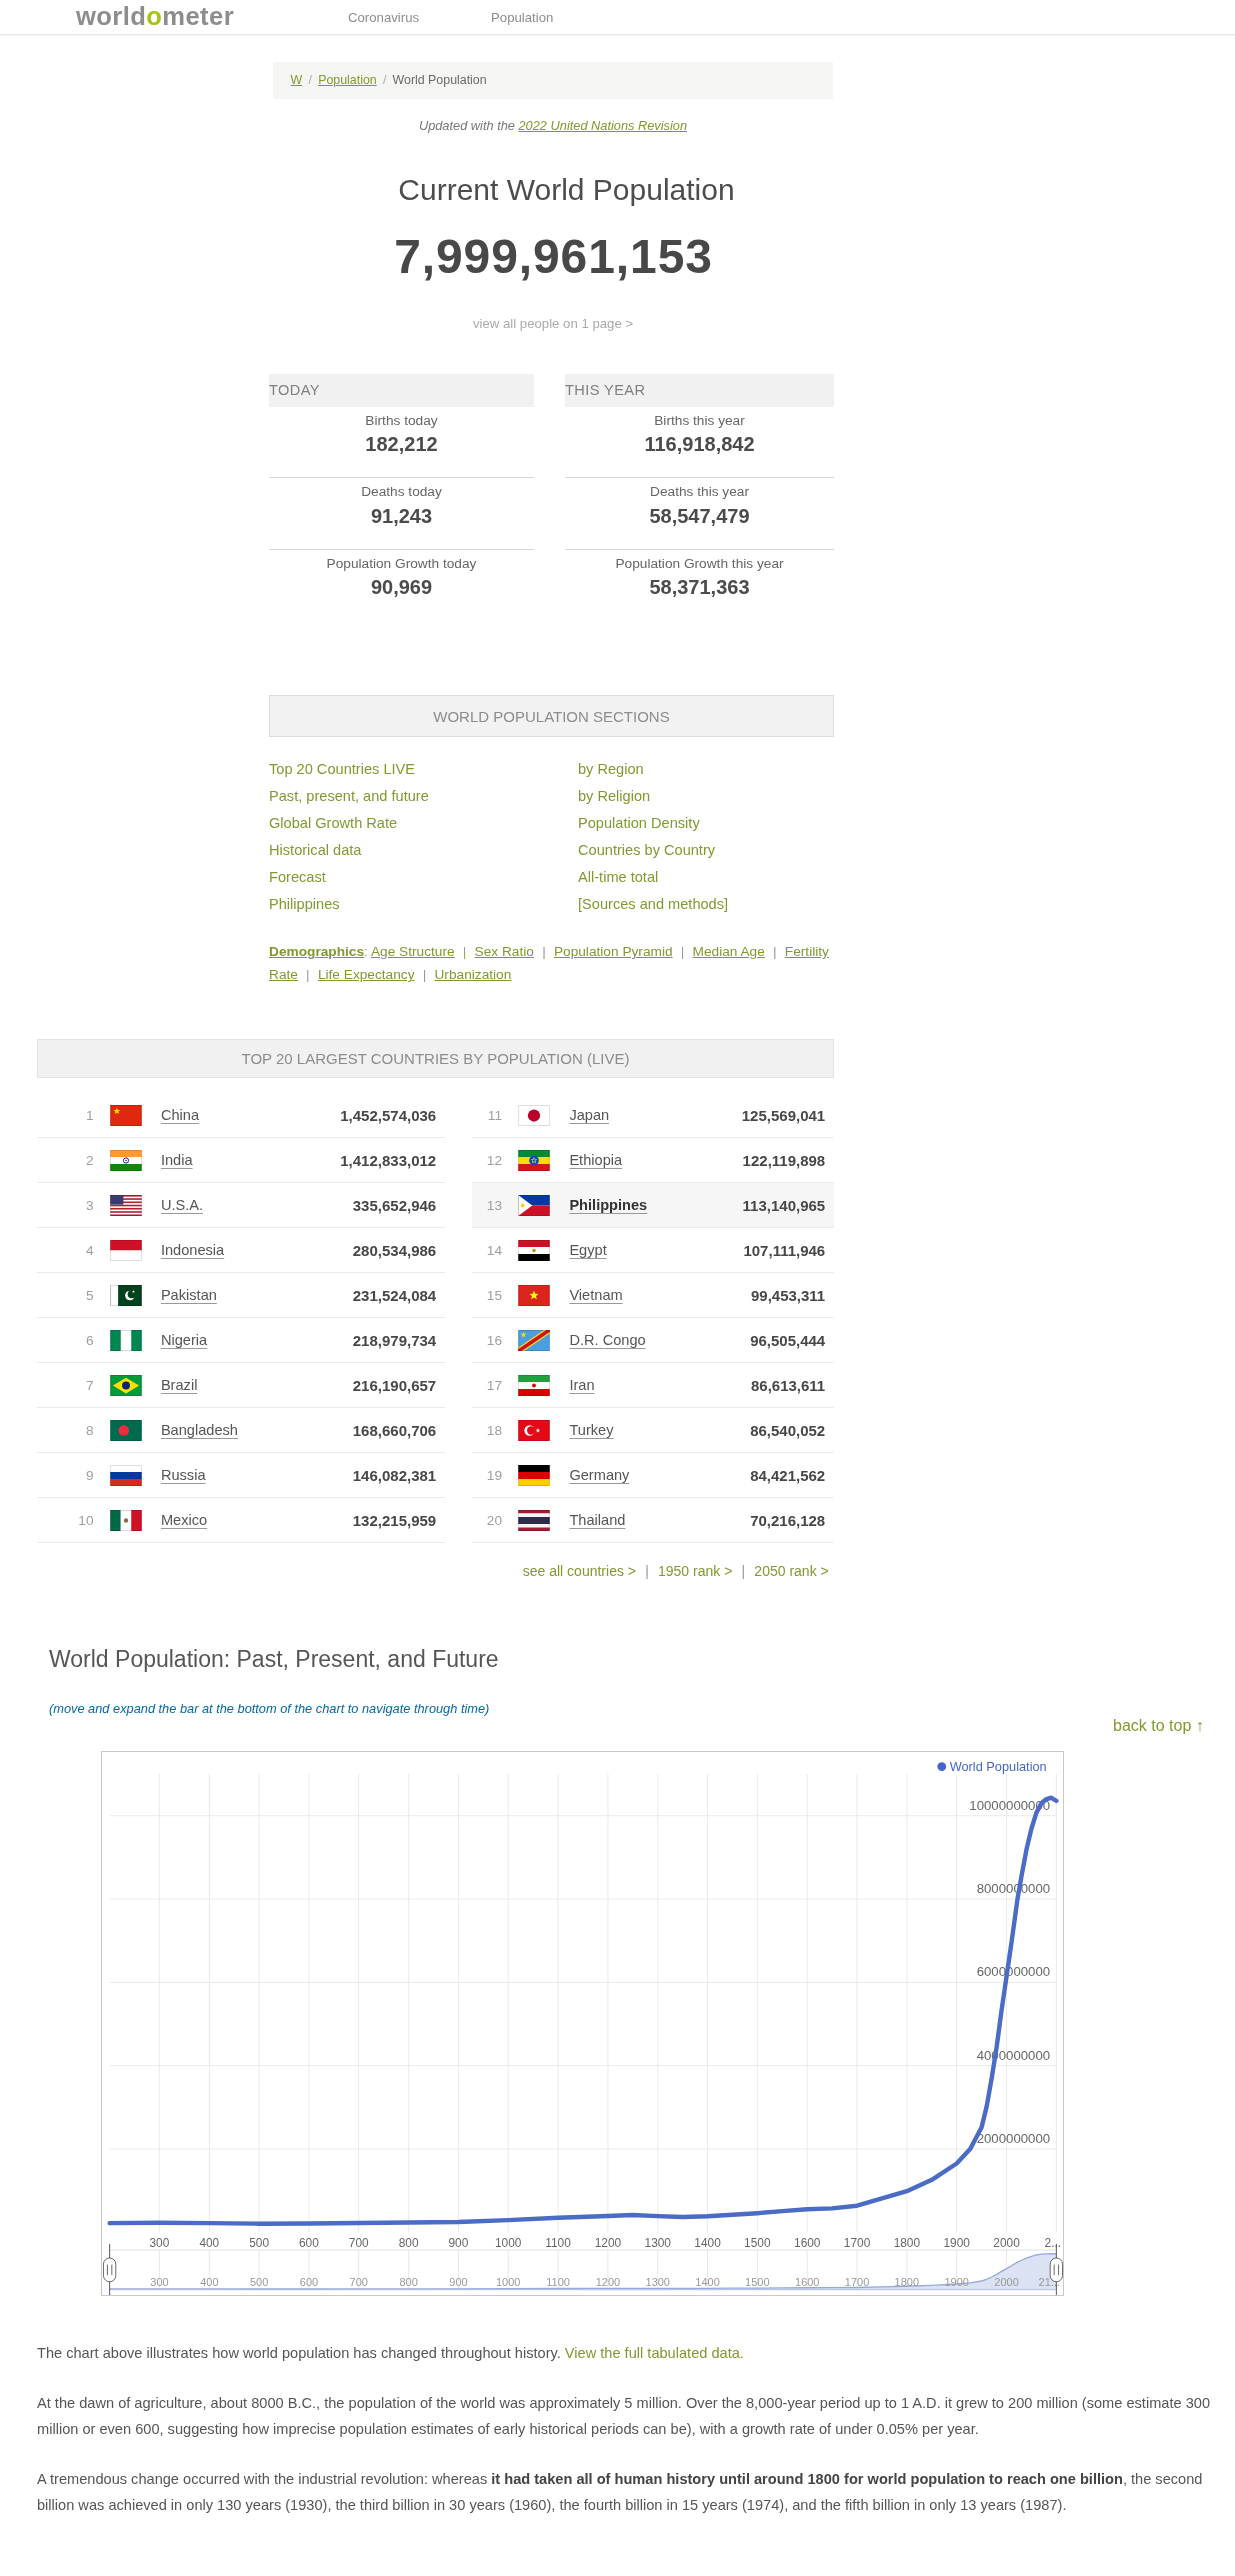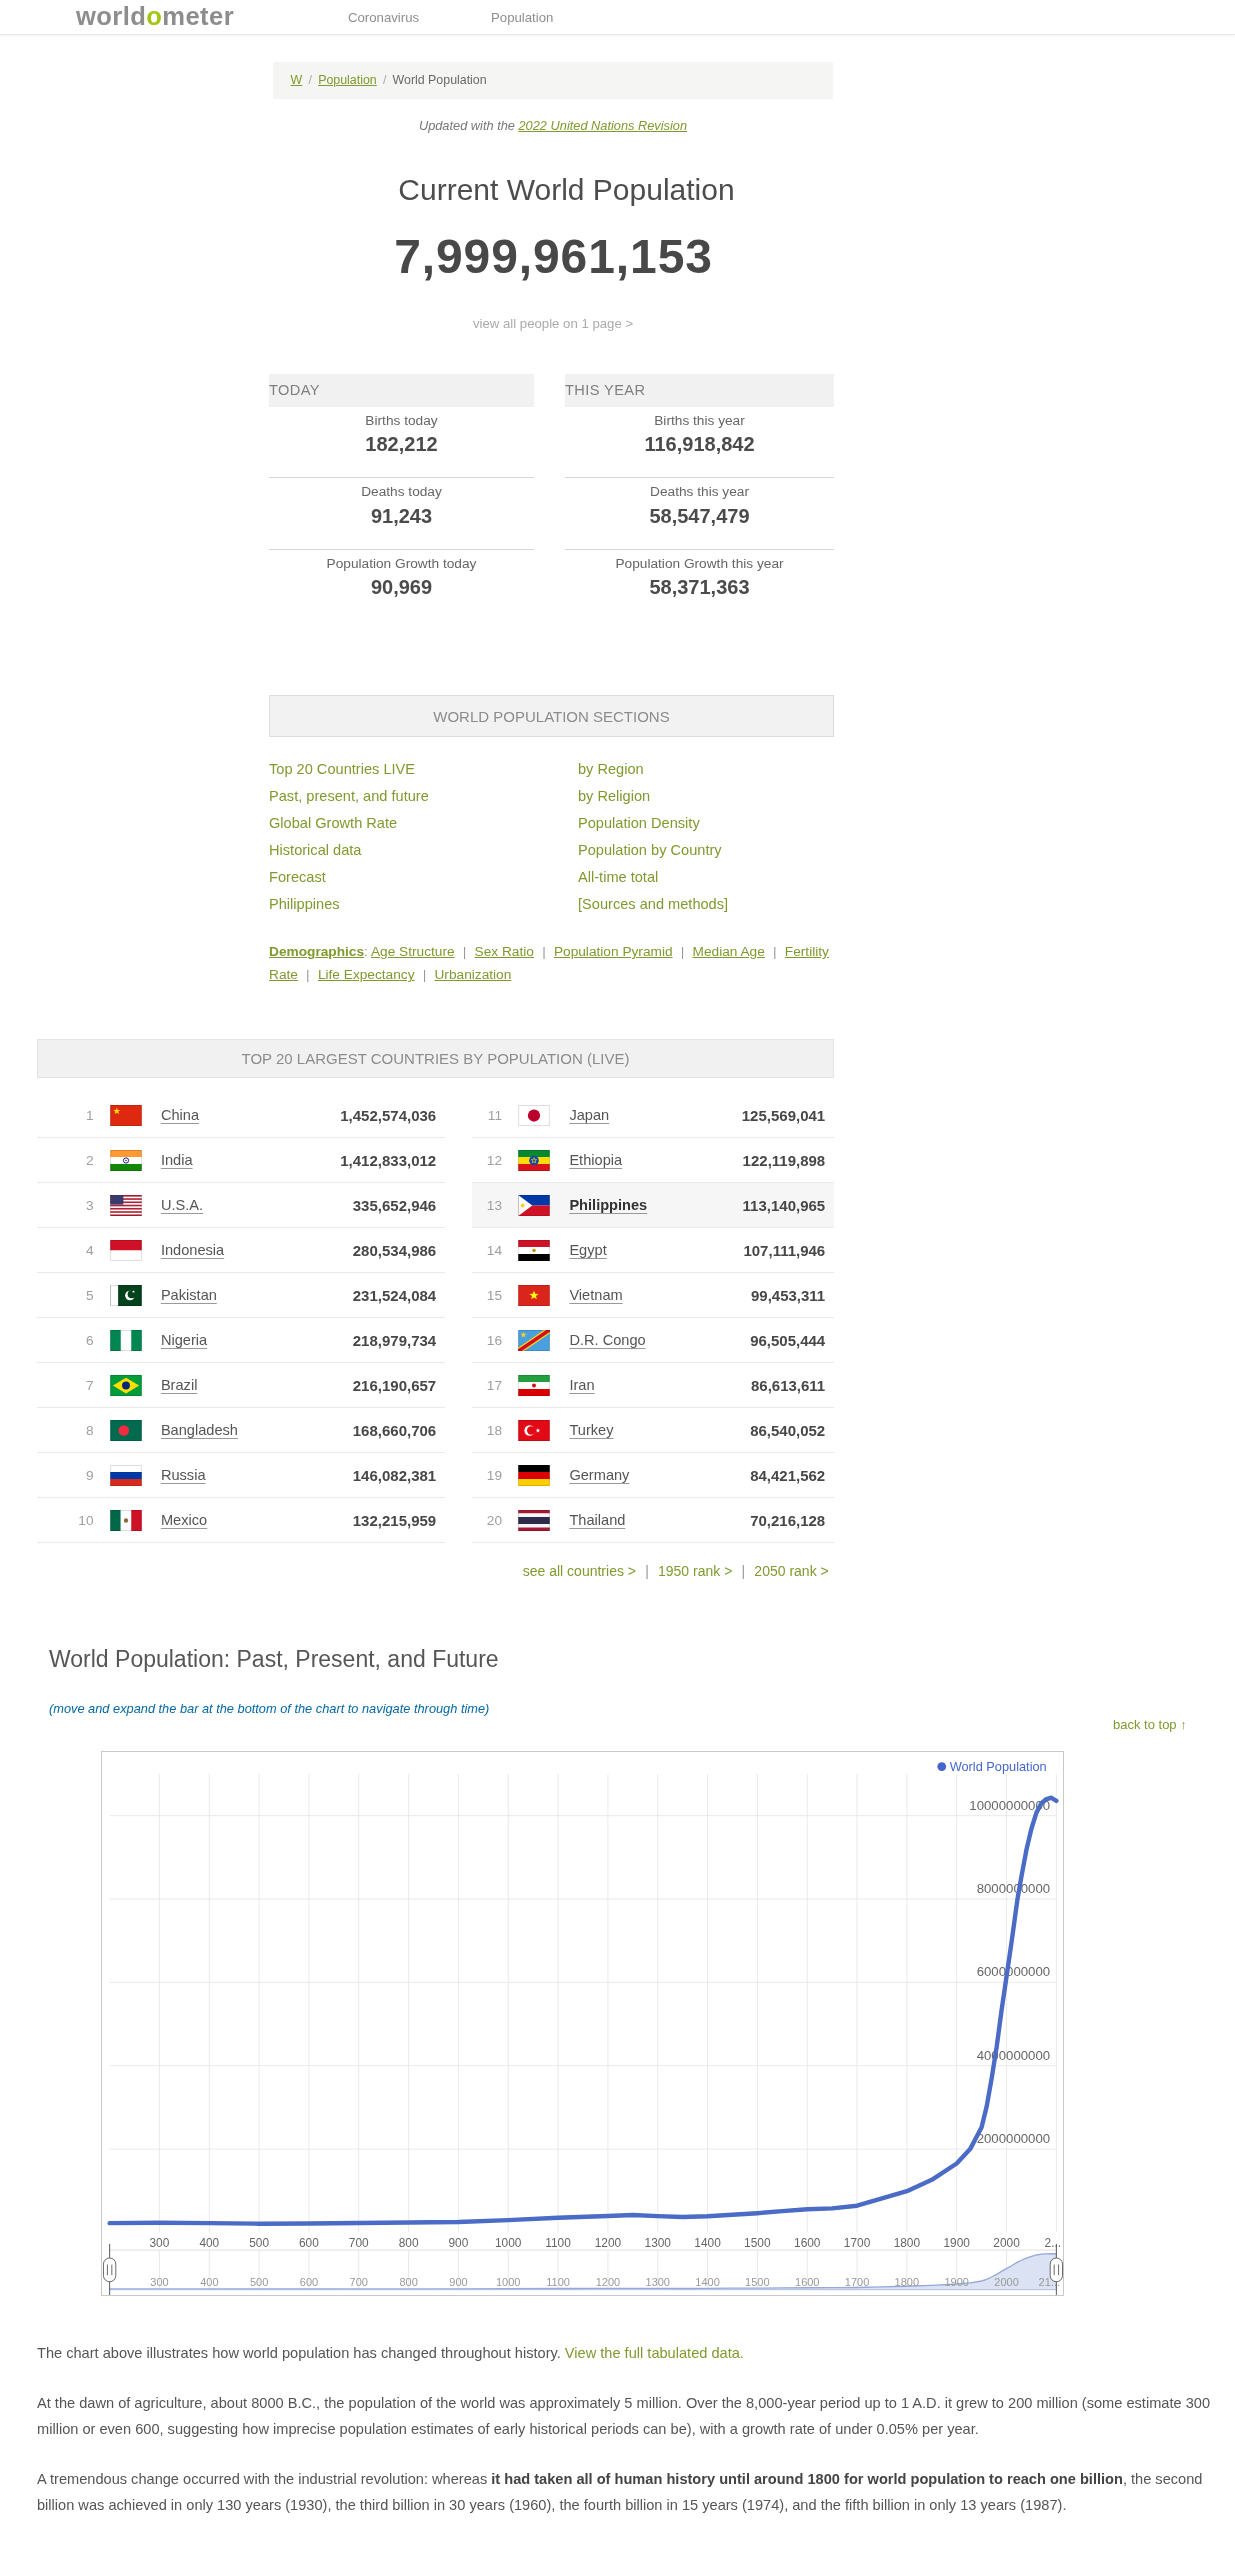--- a/index.html
+++ b/index.html
@@ -67,21 +67,21 @@
   .trow.hl { background:#f6f6f6; }
   .trow.hl .cname { font-weight:700; color:#333;text-align:right; }
 
   .t20foot { position:absolute; left:37px; top:1563px; width:797px; text-align:right; font-size:14px; padding-right:5.3px; }
   .t20foot a { color:#7f9a2e; text-decoration:none; }
   .t20foot .sep { color:#999; padding:0 5.3px; }
 
   
   .chead { position:absolute; left:49px; top:1646px; font-size:23px; font-weight:400; color:#565656; }
   .csub { position:absolute; left:49px; top:1701px; font-size:12.8px; color:#0369a1;font-style:italic; }
-  .btt { position:absolute; left:1113px; top:1717px; font-size:13px; color:#7f9a2e; text-decoration:none; }
+  .btt { position:absolute; left:1113px; top:1717px; font-size:16px; color:#7f9a2e; text-decoration:none; }
   .chart { position:absolute; left:101px; top:1751px; width:963px; height:545px; border:0.9px solid #c9c9c9; background:#fff; }
 
   
   .article { position:absolute; left:37px; top:2340px; width:1175px; font-size:14.6px; line-height:26.5px; color:#555; }
   .article p { margin-bottom:23px; }
   .article a { color:#7f9a2e; text-decoration:none; }
   .article b { color:#444; }
 </style>
 </head>
 <body>
@@ -148,21 +148,21 @@
           <li><a>Past, present, and future</a></li>
           <li><a>Global Growth Rate</a></li>
           <li><a>Historical data</a></li>
           <li><a>Forecast</a></li>
           <li><a>Philippines</a></li>
         </ul>
       <ul class="scol r">
           <li><a>by Region</a></li>
           <li><a>by Religion</a></li>
           <li><a>Population Density</a></li>
-          <li><a>Population by Country</a></li>
+          <li><a>Countries by Country</a></li>
           <li><a>All-time total</a></li>
           <li><a>[Sources and methods]</a></li>
         </ul>
     </div>
   </div>
 
   <div class="demo"><a class="dl">Demographics</a>: <a>Age Structure</a><span class="sep"> | </span><a>Sex Ratio</a><span class="sep"> | </span><a>Population Pyramid</a><span class="sep"> | </span><a>Median Age</a><span class="sep"> | </span><a>Fertility Rate</a><span class="sep"> | </span><a>Life Expectancy</a><span class="sep"> | </span><a>Urbanization</a></div>
 
   <div class="t20bar">TOP 20 LARGEST COUNTRIES BY POPULATION (LIVE)</div>
   <div class="t20">

